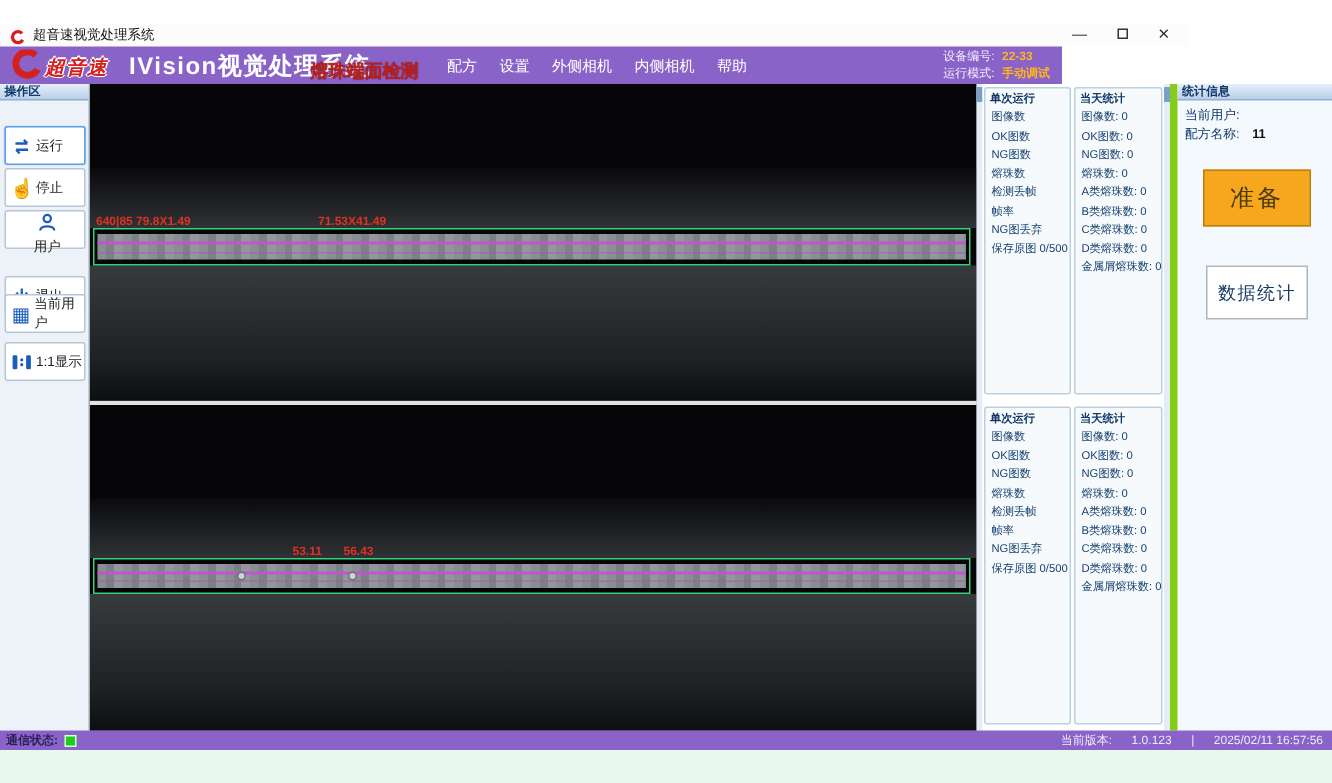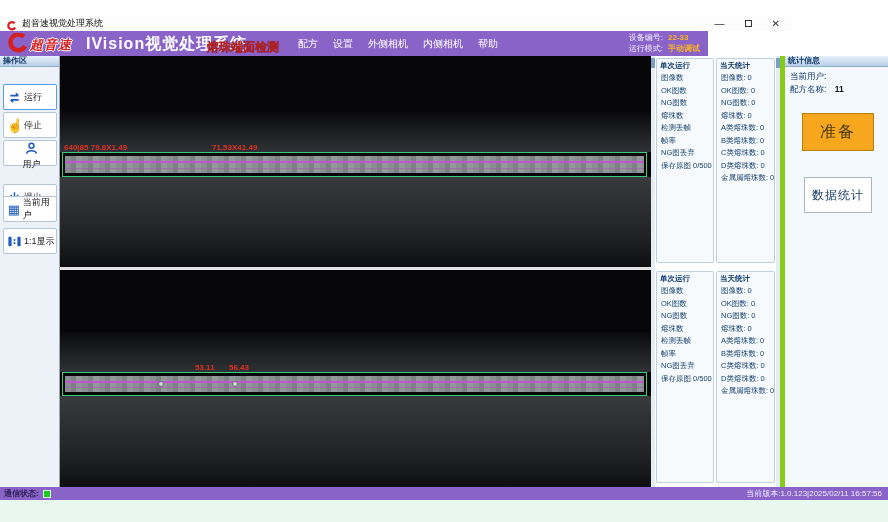--- a/index.html
+++ b/index.html
@@ -88,21 +88,21 @@
     justify-content:center; cursor:default; letter-spacing:2px; }
   .btn-data { position:absolute; left:19px; top:121px; width:68px; height:36px; background:#fff;
     border:1px solid #adb5bd; font-size:12px; color:#173a63; display:flex; align-items:center;
     justify-content:center; cursor:default; letter-spacing:1px; }
 
   
   .statusbar { position:absolute; left:0; top:487px; width:888px; height:30px; background:#8a63c8; }
   .comm { position:absolute; left:4px; top:0; height:13px; display:flex; align-items:center; gap:4px; }
   .comm .lbl { font-size:8px; color:#2a1f52; font-weight:bold; }
   .led { width:8px; height:8px; background:#1ecb1e; border:1px solid #d9ffd9; }
-  .sb-right { position:absolute; right:6px; top:0; height:13px; display:flex; align-items:center; 
+  .sb-right { position:absolute; right:6px; top:0; height:13px; display:flex; align-items:center; gap:13px;
     font-size:8px; color:#efe9ff; }
   .footer { position:absolute; left:0; top:500px; width:888px; height:22px; background:#e9f8ee; }
 </style>
 </head>
 <body>
 
 <div class="screen">
 
   <div class="titlebar">
     <span class="tb-icon">

